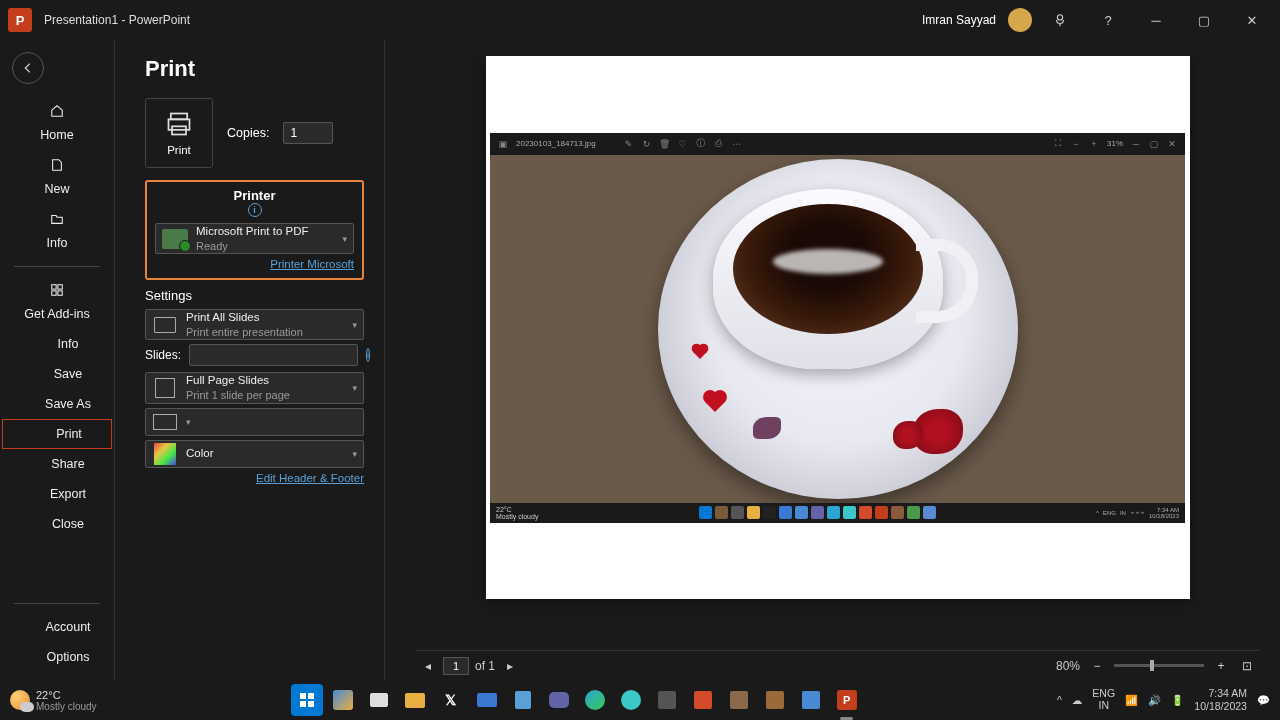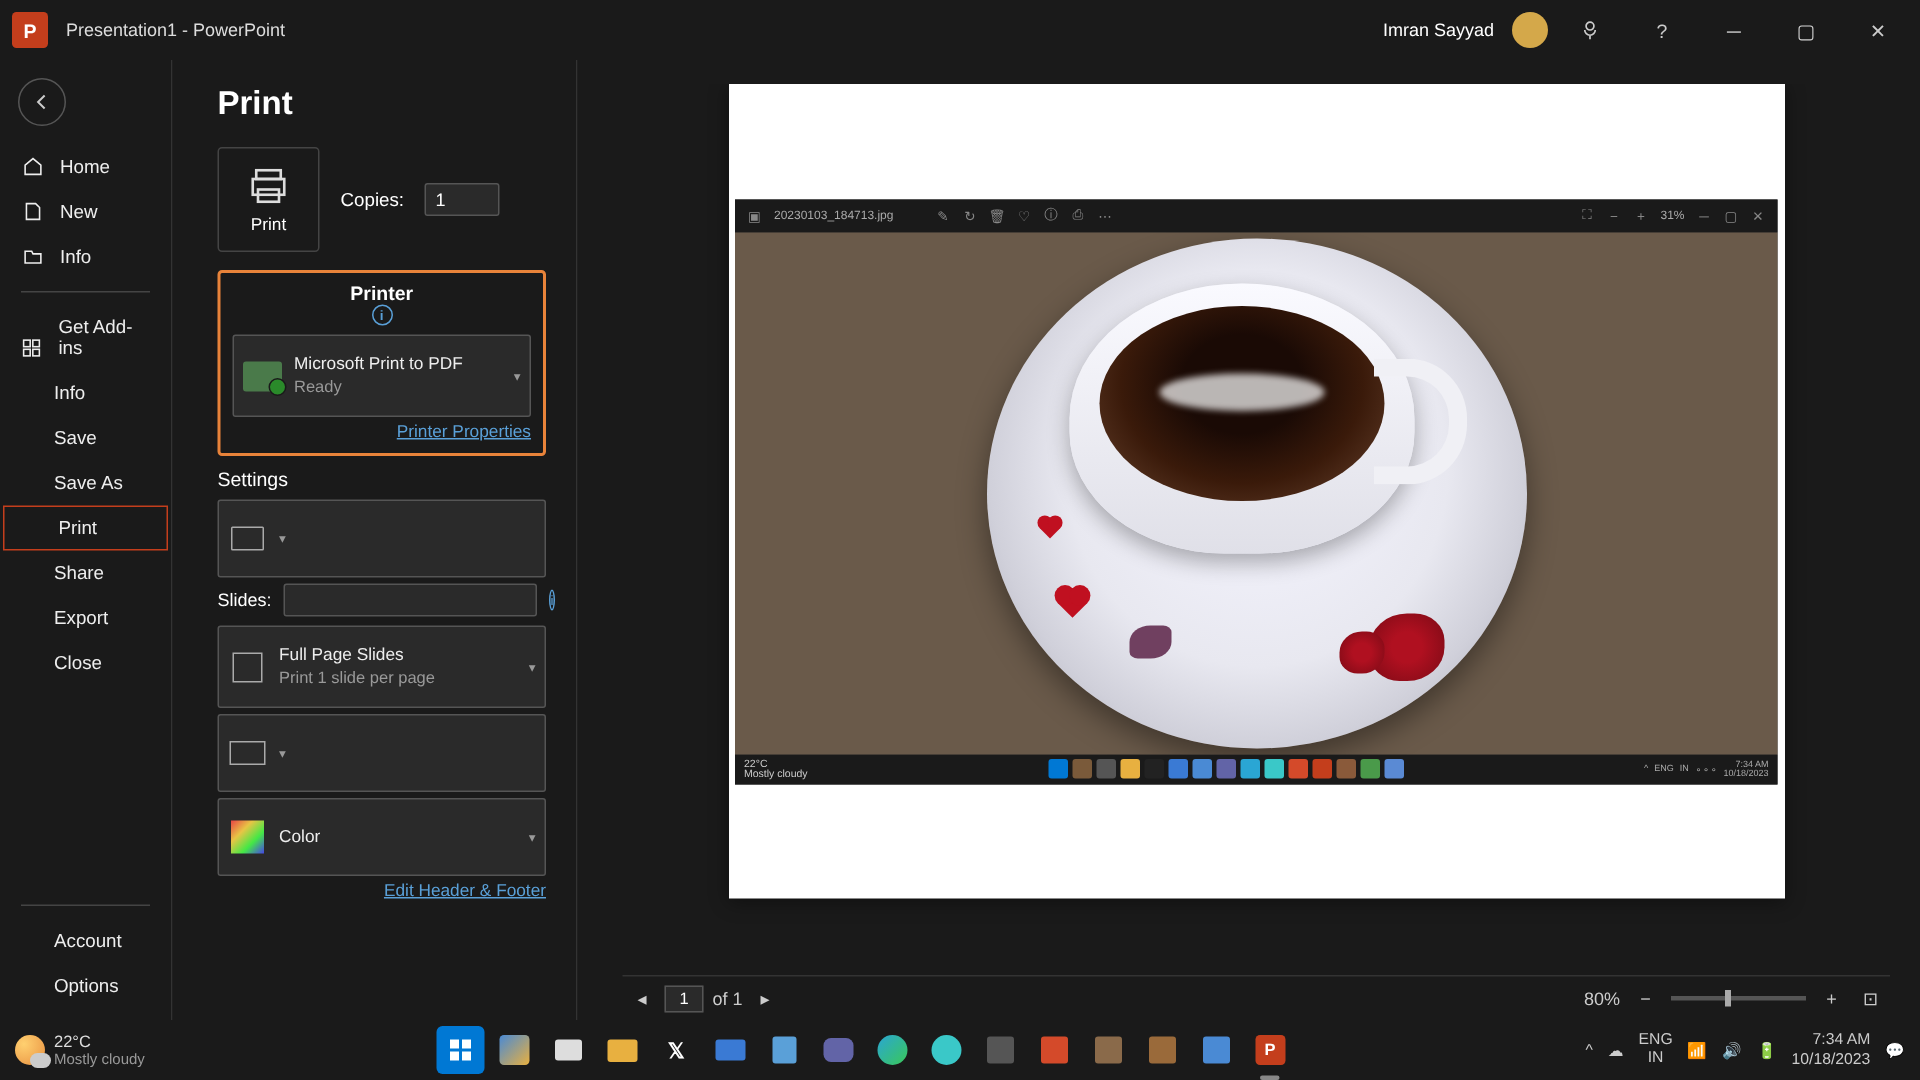--- a/index.html
+++ b/index.html
@@ -13,41 +13,41 @@
 .titlebar .user { font-size: 12px; margin-right: 4px; }
 .titlebar .avatar { width: 24px; height: 24px; border-radius: 50%; background: #d4a84a; }
 .titlebar .tb-btn { width: 40px; height: 40px; display: flex; align-items: center; justify-content: center; color: #ccc; font-size: 13px; }
 
 
 .main { display: flex; height: 640px; }
 
 
 .leftnav { width: 115px; background: #1a1a1a; padding: 8px 0; border-right: 1px solid #333; display: flex; flex-direction: column; }
 .back-btn { width: 32px; height: 32px; margin: 4px 8px 12px 12px; border: 1px solid #555; border-radius: 50%; display: flex; align-items: center; justify-content: center; color: #ccc; }
-.nav-item { display: flex; align-items: flex-end; gap: 10px; padding: 8px 14px; font-size: 12.5px; color: #eee; cursor: pointer; }
+.nav-item { display: flex; align-items: center; gap: 10px; padding: 8px 14px; font-size: 12.5px; color: #eee; cursor: pointer; flex-direction: column; }
 .nav-item.active { border: 1px solid #c43e1c; margin: 0 2px; padding: 7px 12px; }
 .nav-item .icon { width: 16px; display: flex; align-items: center; justify-content: center; font-size: 14px; }
 .nav-spacer { flex: 1; }
 .nav-divider { height: 1px; background: #444; margin: 8px 14px; }
 .nav-item.noicon { padding-left: 36px; }
 
 
 .panel { width: 270px; padding: 16px 20px 16px 30px; background: #1a1a1a; border-right: 1px solid #333; overflow-y: auto; }
 .panel h1 { font-size: 22px; font-weight: 600; margin-bottom: 16px; }
 .print-row { display: flex; align-items: center; gap: 14px; margin-bottom: 12px; }
 .print-big-btn { width: 68px; height: 70px; border: 1px solid #444; border-radius: 3px; display: flex; flex-direction: column; align-items: center; justify-content: center; gap: 6px; font-size: 11.5px; cursor: pointer; }
 .print-big-btn svg { width: 28px; height: 28px; }
 .copies-lbl { font-size: 12.5px; }
 .copies-input { width: 50px; height: 22px; background: #2a2a2a; border: 1px solid #555; color: #fff; padding: 2px 6px; font-size: 12px; border-radius: 2px; }
 
 .section-box { border: 2px solid #e8833a; border-radius: 3px; padding: 6px 8px 8px 8px; margin-bottom: 6px; position: relative; }
 .section-title { font-size: 13px; font-weight: 600; margin-bottom: 6px; display: flex; justify-content: space-between; align-items: center; flex-direction: column; }
 .info-icon { width: 14px; height: 14px; border: 1px solid #5aa0d8; border-radius: 50%; color: #5aa0d8; font-size: 9px; display: flex; align-items: center; justify-content: center; }
 
-.dropdown { width: 100%; background: #2a2a2a; border: 1px solid #555; border-radius: 2px; display: flex; align-items: center; padding: 12px 6px; gap: 8px; cursor: pointer; position: relative; margin-bottom: 4px; }
+.dropdown { width: 100%; background: #2a2a2a; border: 1px solid #555; border-radius: 2px; display: flex; align-items: center; padding: 0 6px; gap: 8px; cursor: pointer; position: relative; margin-bottom: 4px; }
 .dropdown .dd-icon { width: 26px; height: 26px; display: flex; align-items: center; justify-content: center; flex-shrink: 0; }
 .dropdown .dd-text { flex: 1; font-size: 11.5px; line-height: 1.3; }
 .dropdown .dd-text .line1 { color: #eee; }
 .dropdown .dd-text .line2 { color: #999; font-size: 11px; }
 .dropdown .dd-chev { font-size: 9px; color: #999; }
 
 .link-right { text-align: right; font-size: 11.5px; color: #5aa0d8; text-decoration: underline; cursor: pointer; margin-top: 2px; }
 
 .plain-heading { font-size: 13px; font-weight: 400; margin: 8px 0 6px; }
 .slides-row { display: flex; align-items: center; gap: 8px; margin-bottom: 6px; }
@@ -232,29 +232,33 @@
       <div class="dropdown">
         <div class="dd-icon">
             <div class="printer-ico"></div>
           </div>
         <div class="dd-text">
           <div class="line1">Microsoft Print to PDF</div>
           <div class="line2">Ready</div>
         </div>
         <div class="dd-chev">▾</div>
       </div>
-      <div class="link-right">Printer Properties</div>
+      <div class="link-right">Printer Microsoft</div>
     </div>
 
     <div class="plain-heading">Settings</div>
 
     <div class="dropdown">
       <div class="dd-icon">
           <div class="slide-ico"></div>
         </div>
+      <div class="dd-text">
+        <div class="line1">Print All Slides</div>
+        <div class="line2">Print entire presentation</div>
+      </div>
       <div class="dd-chev">▾</div>
     </div>
 
     <div class="slides-row">
       <label>Slides:</label>
       <input class="slides-input" style="">
       <span class="info-icon">i</span>
     </div>
 
     <div class="dropdown">

